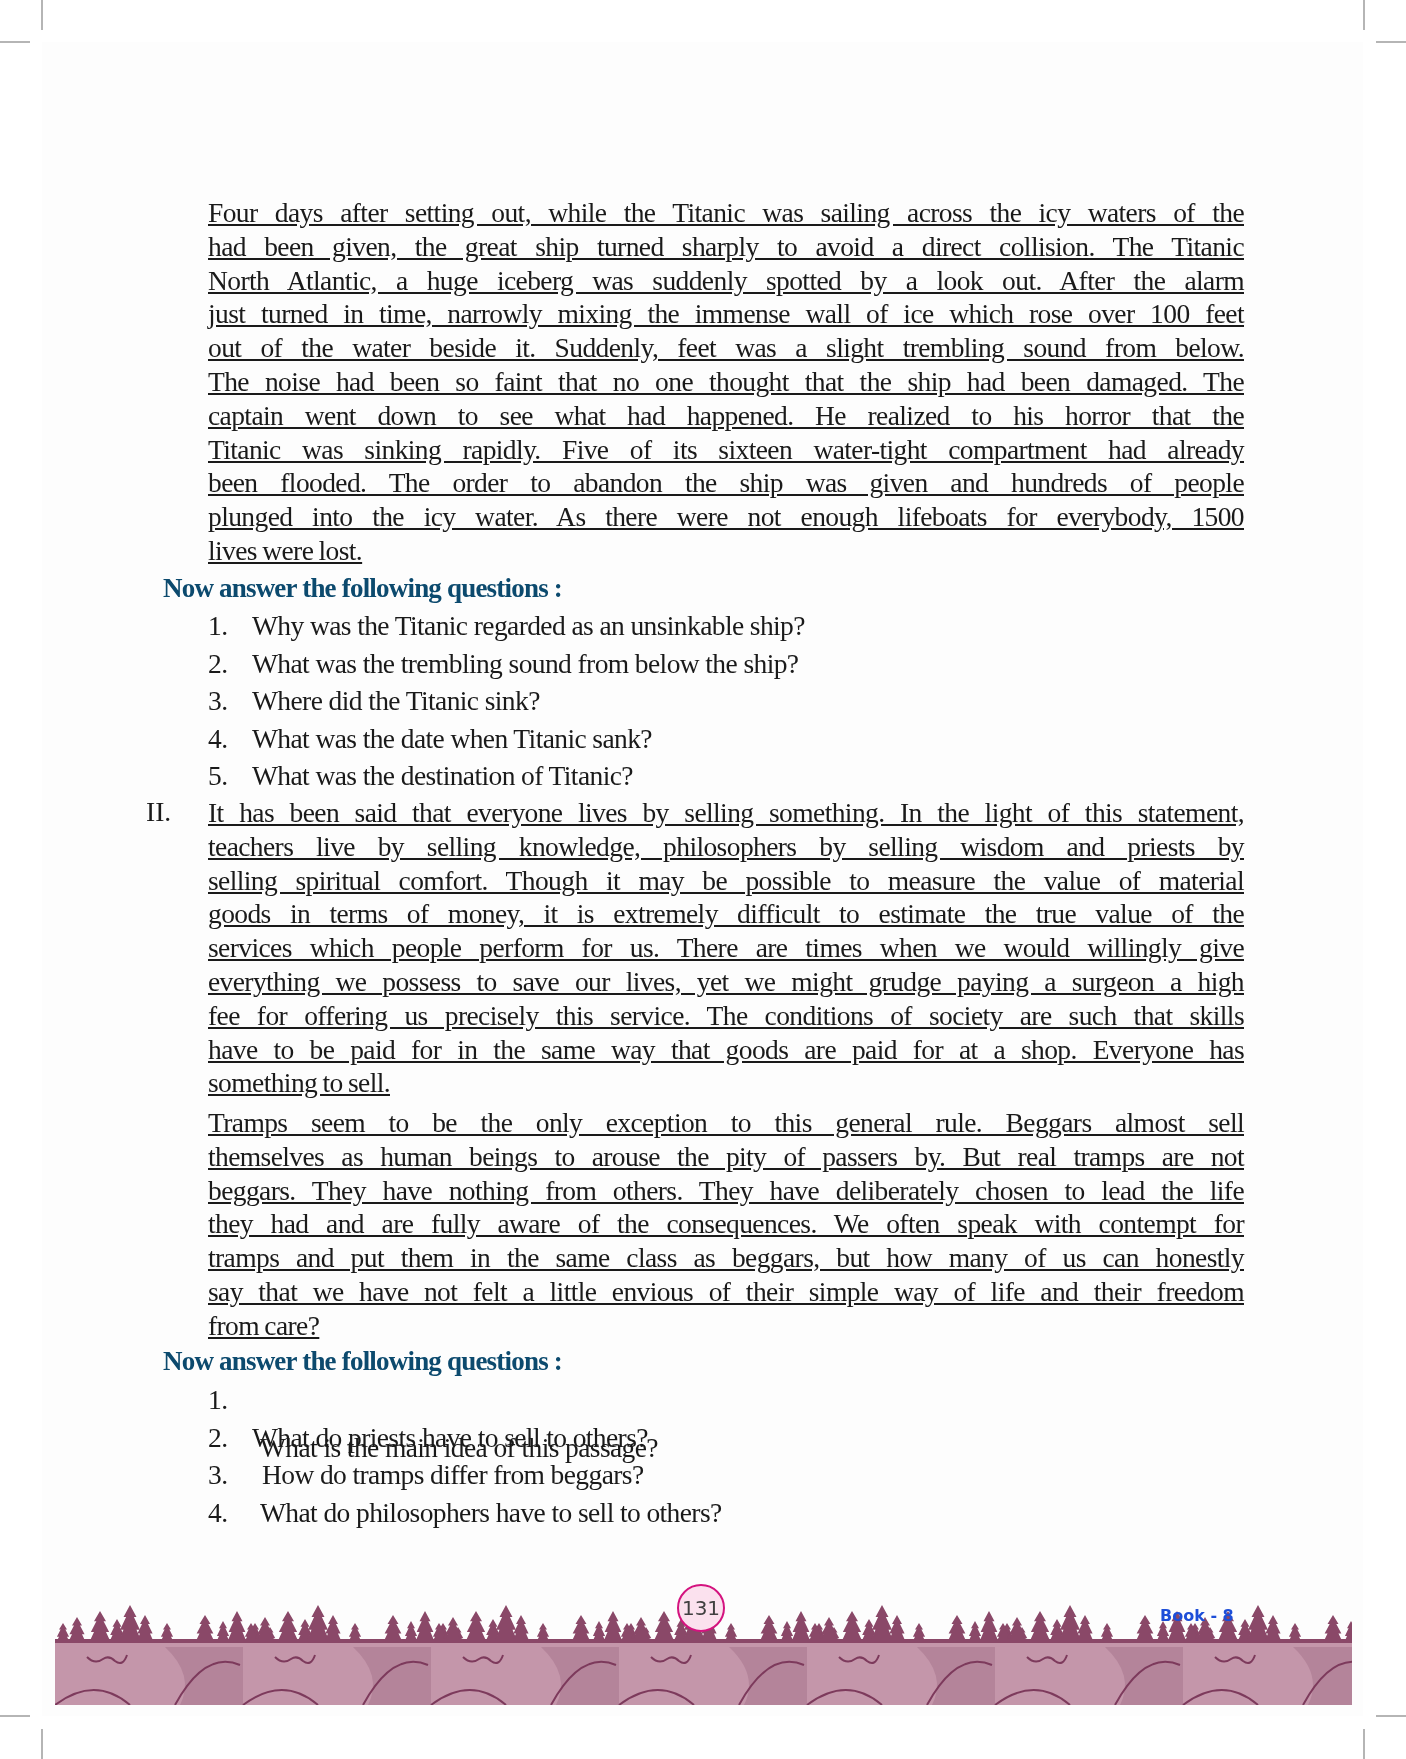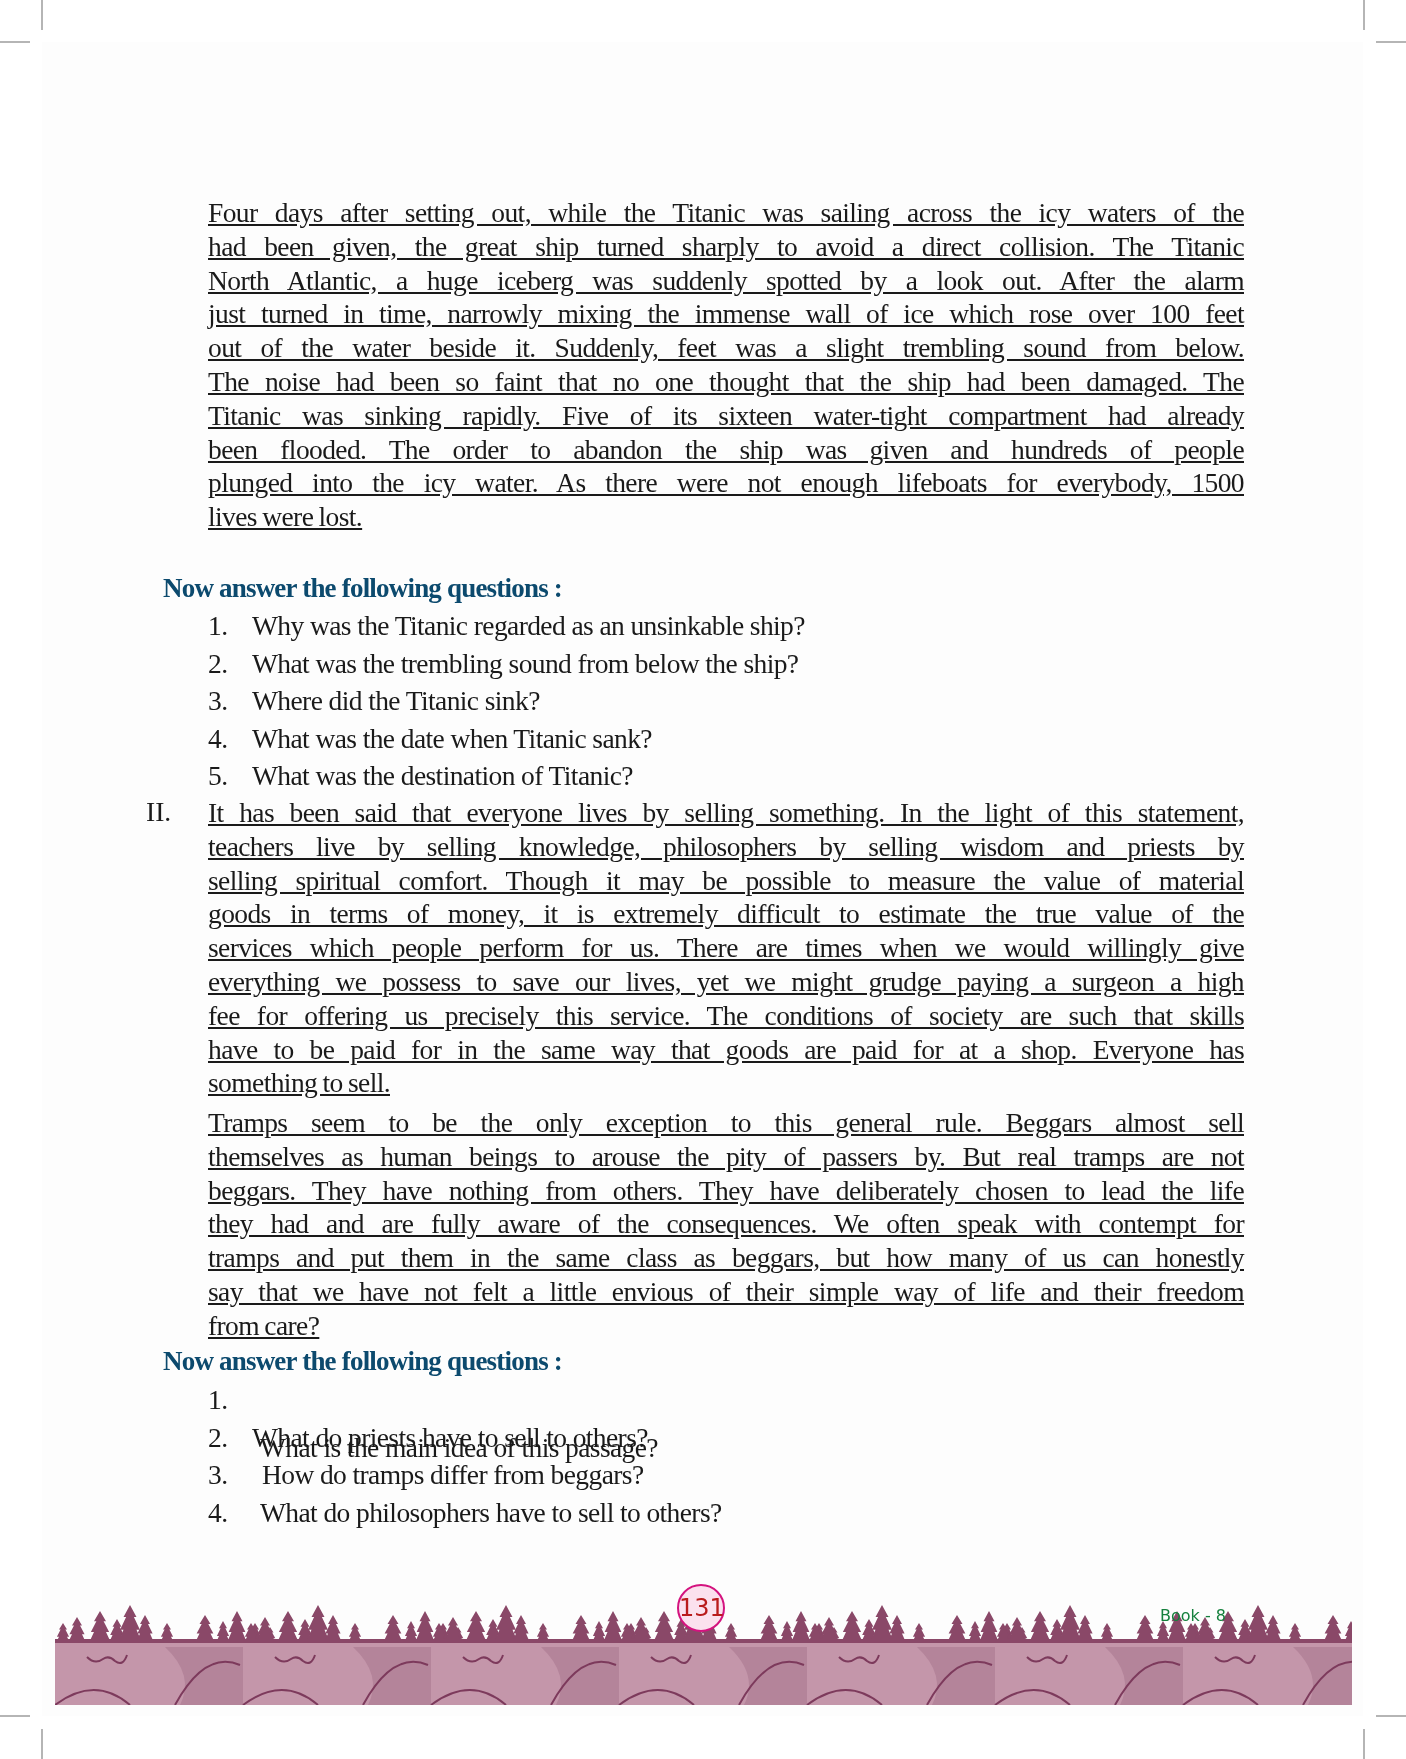--- a/index.html
+++ b/index.html
@@ -9,22 +9,22 @@
   .content{position:absolute;left:0;top:0;width:1406px;}
   .para{position:absolute;left:208px;width:1036px;font-size:27.5px;line-height:33.8px;text-align:justify;letter-spacing:-0.6px;word-spacing:-1px;}
   .para .ln{display:block;text-align:justify;text-align-last:justify;white-space:nowrap;text-decoration:underline;}
   .para .ln.last{text-align-last:left;}
   .heading{position:absolute;left:163px;font-size:27px;font-weight:bold;color:#0c4a6e;letter-spacing:-0.8px;}
   .qlist{position:absolute;margin:0;padding:0;list-style:none;font-size:27.5px;letter-spacing:-0.6px;}
   .qlist li{position:relative;height:37.5px;line-height:37.5px;white-space:nowrap;}
   .qnum{position:absolute;left:0;}
   .roman{position:absolute;left:146px;font-size:27.5px;}
   .footer-band{position:absolute;left:55px;top:1595px;width:1297px;height:110px;}
-  .pagenum{position:absolute;left:677px;top:1584px;width:48px;height:48px;border-radius:50%;background:#fbe1ee;border:2px solid #d4137f;box-sizing:border-box;text-align:center;line-height:44px;font-family:"DejaVu Sans","Liberation Sans",sans-serif;font-size:24px;color:#b91c1c;}
-  .book{position:absolute;left:1160px;top:1606px;font-family:"DejaVu Sans","Liberation Sans",sans-serif;font-size:16px;color:#15803d;}
+  .pagenum{position:absolute;left:677px;top:1584px;width:48px;height:48px;border-radius:50%;background:#fbe1ee;border:2px solid #d4137f;box-sizing:border-box;text-align:center;line-height:44px;font-family:"DejaVu Sans","Liberation Sans",sans-serif;font-size:20px;color:#404040;}
+  .book{position:absolute;left:1160px;top:1606px;font-family:"DejaVu Sans","Liberation Sans",sans-serif;font-size:16px;color:#1d4ed8;font-weight:bold;}
 </style>
 </head>
 <body>
 
 <div class="page"></div>
 
 <div class="crop" style="left:41px;top:0;width:2px;height:30px;"></div>
 <div class="crop" style="left:0;top:41px;width:30px;height:2px;"></div>
 <div class="crop" style="left:1363px;top:0;width:2px;height:30px;"></div>
 <div class="crop" style="left:1376px;top:41px;width:30px;height:2px;"></div>
@@ -35,20 +35,21 @@
 
 <div class="content">
 
   <div class="para" id="p1" style="top:196px;">
       <span class="ln">Four days after setting out, while the Titanic was sailing across the icy waters of the</span>
       <span class="ln">had been given, the great ship turned sharply to avoid a direct collision. The Titanic</span>
       <span class="ln">North Atlantic, a huge iceberg was suddenly spotted by a look out. After the alarm</span>
       <span class="ln">just turned in time, narrowly mixing the immense wall of ice which rose over 100 feet</span>
       <span class="ln">out of the water beside it. Suddenly, feet was a slight trembling sound from below.</span>
       <span class="ln">The noise had been so faint that no one thought that the ship had been damaged. The</span>
+      <span class="ln">captain went down to see what had happened. He realized to his horror that the</span>
       <span class="ln">Titanic was sinking rapidly. Five of its sixteen water-tight compartment had already</span>
       <span class="ln">been flooded. The order to abandon the ship was given and hundreds of people</span>
       <span class="ln">plunged into the icy water. As there were not enough lifeboats for everybody, 1500</span>
       <span class="ln last">lives were lost.</span>
     </div>
 
   <div class="heading" style="top:573px;">Now answer the following questions :</div>
   <ul class="qlist" id="q1" style="left:208px;top:607px;">
       <li>
         <span class="qnum">1.</span>

